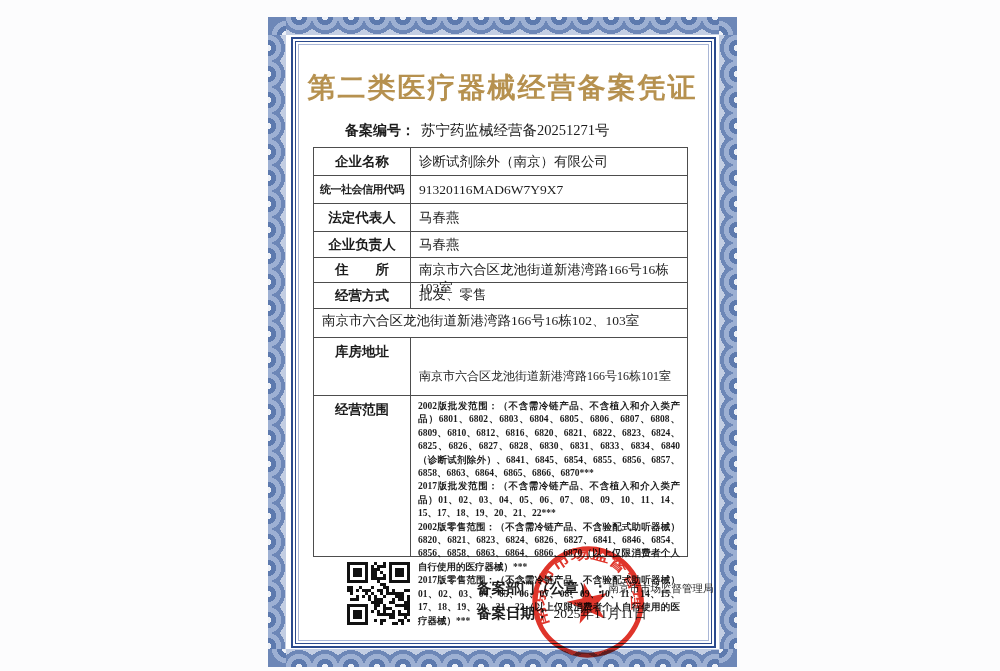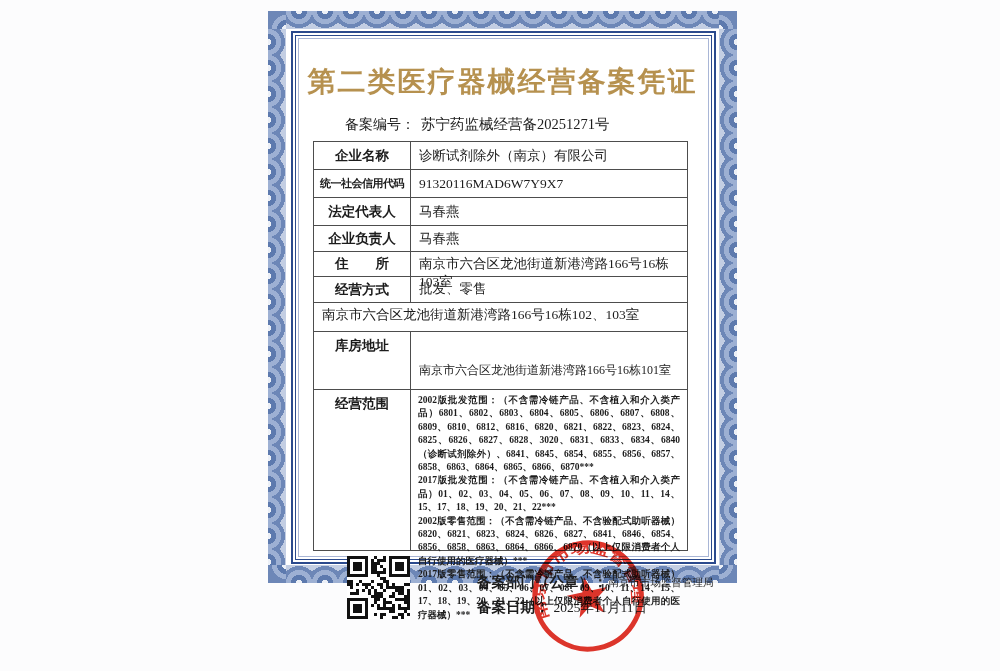--- a/index.html
+++ b/index.html
@@ -1,21 +1,21 @@
 <!DOCTYPE html>
 <html><head>
 <meta charset="utf-8">
 <style>
   html,body{margin:0;padding:0;}
   body{width:1000px;height:671px;overflow:hidden;background:#fcfcfd;
        font-family:"Liberation Serif","DejaVu Serif",serif;color:#1c1c1c;}
   .page{position:relative;width:1000px;height:671px;}
 
   
-  .cert{position:absolute;left:268px;top:11px;width:469px;height:572px;background:#fff;}
+  .cert{position:absolute;left:268px;top:17px;width:469px;height:650px;background:#fff;}
 
   
   .bd{position:absolute;}
   .bt{top:0;left:18px;right:18px;height:18px;
       background-color:#c3cee3;
       background-image:
         radial-gradient(circle at 50% 0, #ecf0f7 0 3px, rgba(0,0,0,0) 3px),
         radial-gradient(circle at 50% 0, #5d7aae 0 8px, rgba(0,0,0,0) 8px),
         radial-gradient(circle at 50% 0, #9db0d3 0 13px, rgba(0,0,0,0) 13px),
         radial-gradient(circle at 50% 0, #6d87b7 0 17px, rgba(0,0,0,0) 17px);
@@ -53,21 +53,21 @@
   
   .frame{position:absolute;left:27px;top:24px;right:25px;bottom:23px;
          border:1px solid #2b4a8d;
          box-shadow:0 0 0 2px #fff, 0 0 0 4px #2b4a8d,
                     inset 0 0 0 2px #fff, inset 0 0 0 3px #a9b6d6;}
 
   
   .title{position:absolute;top:52px;left:0;right:0;text-align:center;
          font-size:28px;font-weight:bold;letter-spacing:2px;color:#b6914f;}
   .filing{position:absolute;top:104px;left:77px;font-size:14px;white-space:nowrap;}
-  .filing .lbl{font-weight:normal;margin-top:33px;}
+  .filing .lbl{font-weight:bold;margin-top:33px;}
   .filing .val{margin-left:6px;font-size:14.5px;}
 
   .tbl{position:absolute;left:45px;top:130px;width:373px;border:1px solid #4d4d4d;background:#fff;}
   .tr{display:flex;border-top:1px solid #4d4d4d;}
   .tr:first-child{border-top:none;text-align:right;}
   .th{width:97px;flex:0 0 97px;border-right:1px solid #4d4d4d;
       display:flex;align-items:center;justify-content:center;
       font-weight:bold;font-size:13.5px;box-sizing:border-box;}
   .td{flex:1;padding:2px 8px;font-size:13.5px;display:flex;align-items:center;box-sizing:border-box;min-width:0;}
   .th-small{font-size:11px;letter-spacing:-0.5px;text-align:center;}
@@ -140,21 +140,21 @@
       <div class="tr" style="height:28px">
         <div class="td v-top">南京市六合区龙池街道新港湾路166号16栋102、103室</div>
       </div>
       <div class="tr" style="height:57px">
         <div class="th l-top">库房地址</div>
         <div class="td v-low">南京市六合区龙池街道新港湾路166号16栋101室</div>
       </div>
       <div class="tr" style="height:160px">
         <div class="th l-top">经营范围</div>
         <div class="td scope">
-          <p>2002版批发范围：（不含需冷链产品、不含植入和介入类产品）6801、6802、6803、6804、6805、6806、6807、6808、6809、6810、6812、6816、6820、6821、6822、6823、6824、6825、6826、6827、6828、3020、6831、6833、6834、6840（诊断试剂除外）、6841、6845、6854、6855、6856、6857、6858、6863、6864、6865、6866、6870***</p>
+          <p>2002版批发范围：（不含需冷链产品、不含植入和介入类产品）6801、6802、6803、6804、6805、6806、6807、6808、6809、6810、6812、6816、6820、6821、6822、6823、6824、6825、6826、6827、6828、6830、6831、6833、6834、6840（诊断试剂除外）、6841、6845、6854、6855、6856、6857、6858、6863、6864、6865、6866、6870***</p>
           <p>2017版批发范围：（不含需冷链产品、不含植入和介入类产品）01、02、03、04、05、06、07、08、09、10、11、14、15、17、18、19、20、21、22***</p>
           <p>2002版零售范围：（不含需冷链产品、不含验配式助听器械）6820、6821、6823、6824、6826、6827、6841、6846、6854、6856、6858、6863、6864、6866、6870（以上仅限消费者个人自行使用的医疗器械）***</p>
           <p>2017版零售范围：（不含需冷链产品、不含验配式助听器械）01、02、03、04、05、06、07、08、09、10、11、14、15、17、18、19、20、21、22（以上仅限消费者个人自行使用的医疗器械）***</p>
         </div>
       </div>
     </div>
 
     <div class="qr">
       <svg width="63" height="63" viewBox="0 0 63 63" xmlns="http://www.w3.org/2000/svg">
         <rect width="63" height="63" fill="#fff"></rect>

